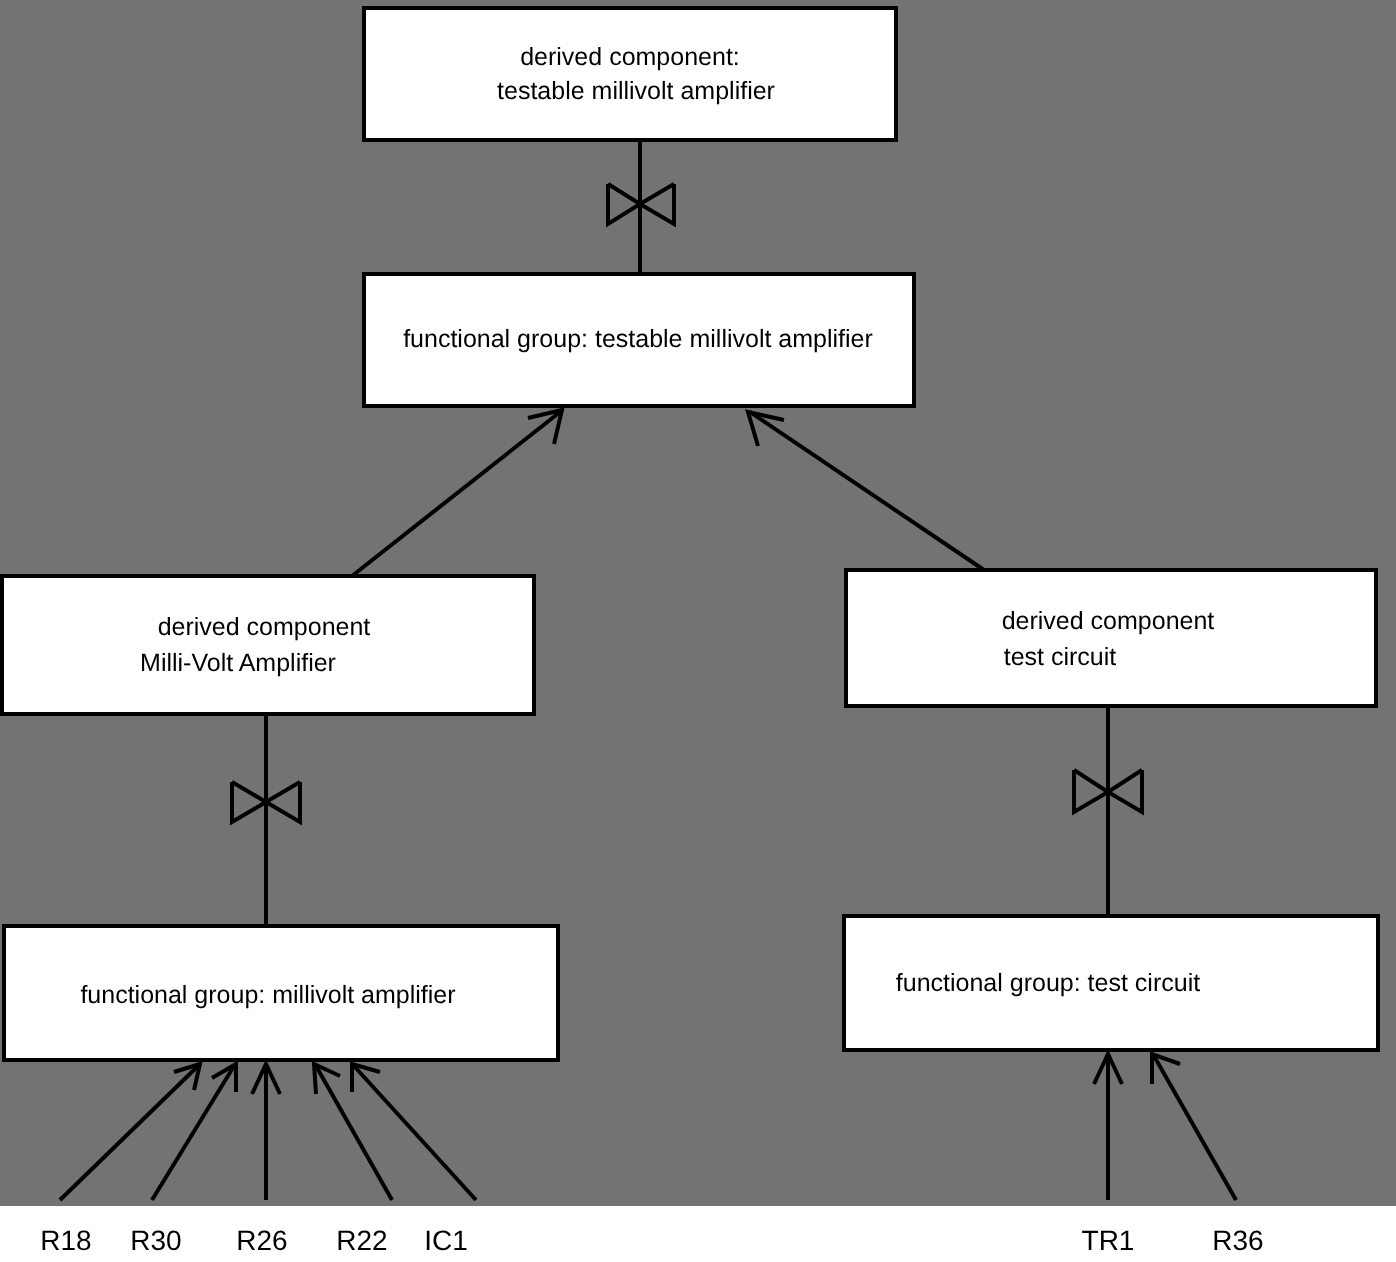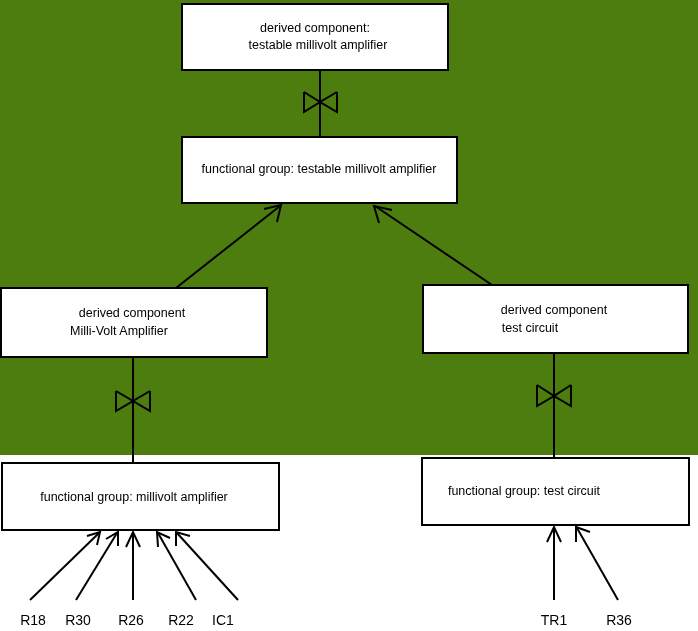--- a/index.html
+++ b/index.html
@@ -9,22 +9,22 @@
   }
   body {
     width: 698px;
     height: 631px;
     overflow: hidden;
     font-family: "Liberation Sans", sans-serif;
   }
   #diagram-root {
     position: relative;
     width: 698px;
-    height: 455px;
-    background: #4d7c0f;
+    height: 603px;
+    background: #737373;
   }
   svg#diagram-svg {
     position: absolute;
     top: 0;
     left: 0;
     width: 698px;
     height: 631px;
     display: block;
   }
   .box-rect {

